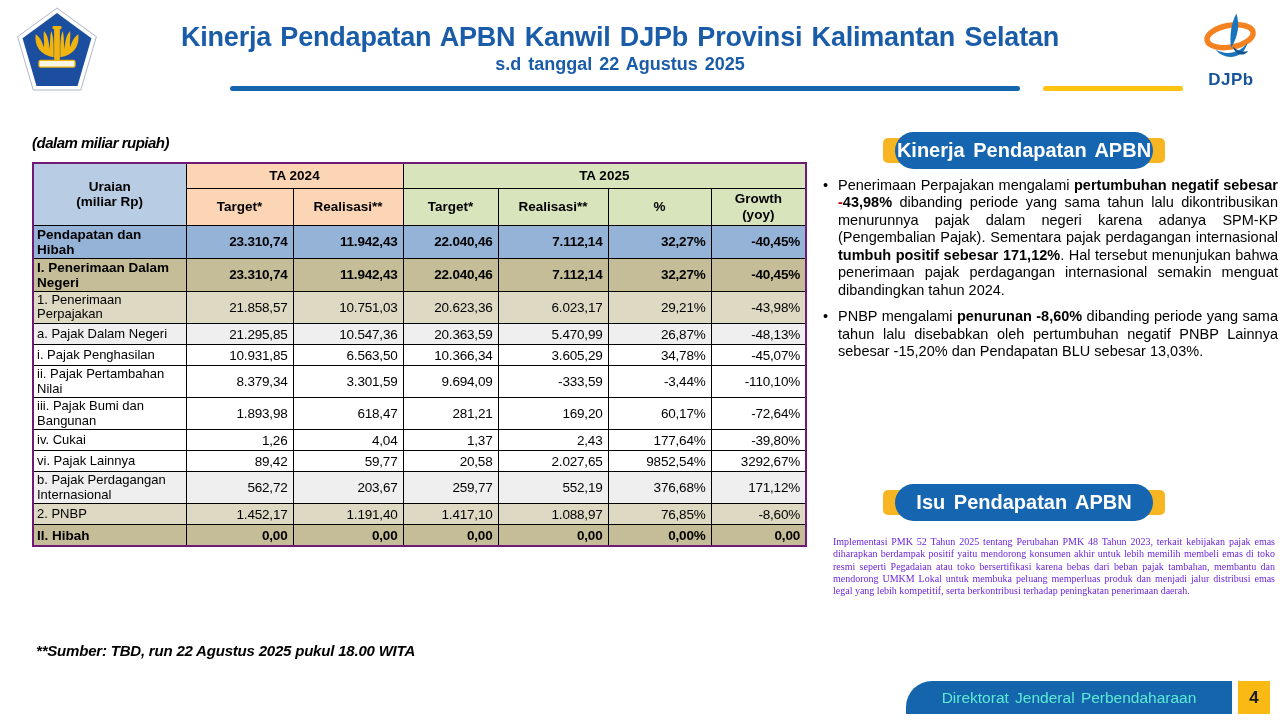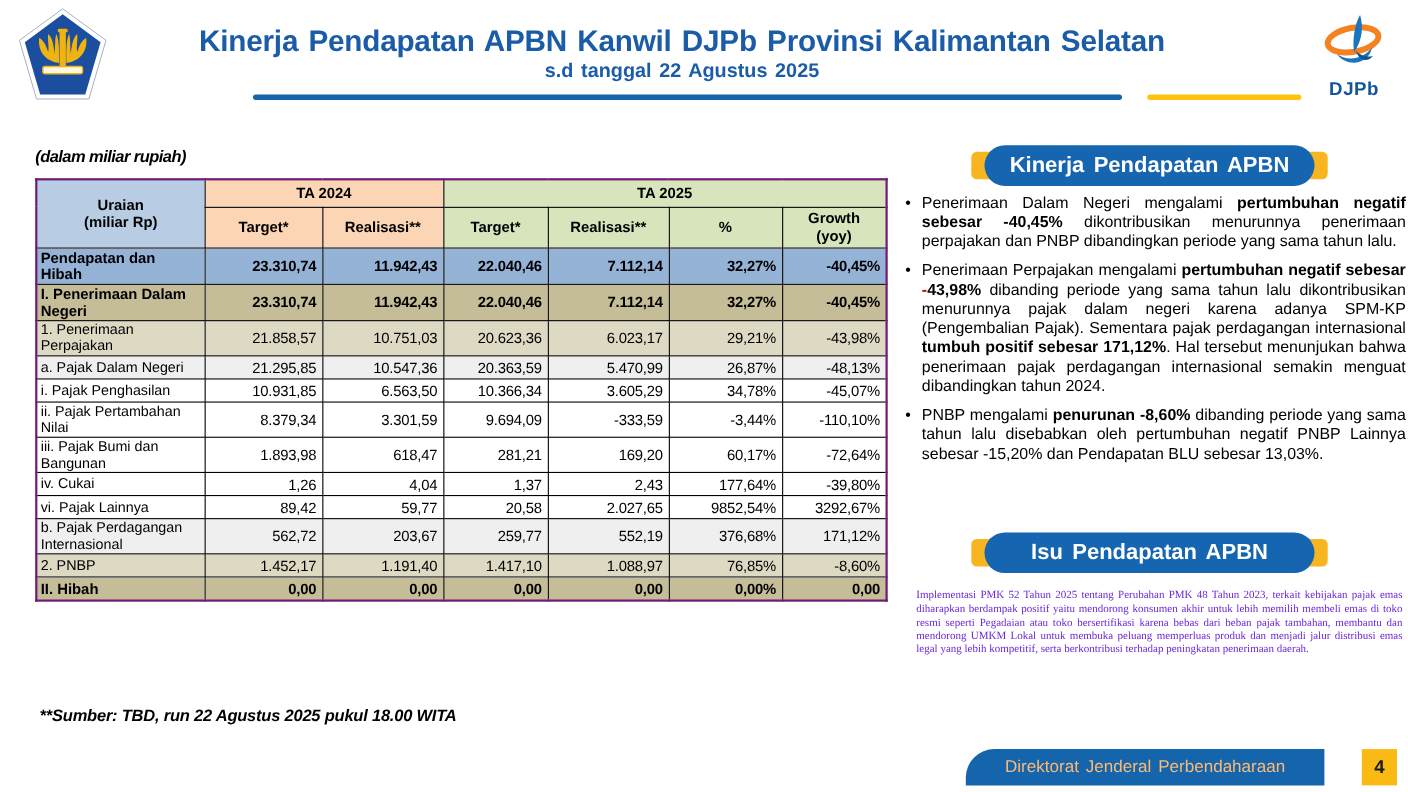--- a/index.html
+++ b/index.html
@@ -51,21 +51,21 @@
   tr.r-khaki td { background: #c4bd97; }
   tr.r-tan   td { background: #ddd9c3; }
   tr.r-gray  td { background: #efefef; }
   tr.r-white td { background: #ffffff; }
   tr.r-bold td { font-weight: bold; }
   tr.r-bold td.lbl { font-size: 13.5px; }
 
   .footnotes { position: absolute; left: 36px; top: 639px; font-size: 15px; font-weight: bold; font-style: italic; color: #000; line-height: 1.55; letter-spacing: -0.2px; }
 
   
-  .pill-wrap { position: absolute; width: 324px; height: 37px; }
+  .pill-wrap { position: absolute; width: 282px; height: 37px; }
   .pill-wrap.p1 { left: 883px; top: 132px; }
   .pill-wrap.p2 { left: 883px; top: 484px; }
   .pill-back { position: absolute; left: 0; right: 0; top: 6px; bottom: 6px; background: #f7b521; border-radius: 5px; }
   .pill {
     position: absolute; left: 12px; right: 12px; top: 0; bottom: 0;
     background: #1565b0; border-radius: 19px;
     display: flex; align-items: center; justify-content: center;
     color: #ffffff; font-size: 20px; font-weight: bold; word-spacing: 3px;
   }
   ul.bullets { position: absolute; left: 820px; top: 177px; width: 458px; list-style: none; }
@@ -76,24 +76,24 @@
   ul.bullets li::before { content: "\2022"; position: absolute; left: 3px; top: 0; }
   ul.bullets b { font-weight: bold; }
   .neg-red { color: #c00000; }
   .isu-text {
     position: absolute; left: 833px; top: 536px; width: 442px;
     font-size: 10px; line-height: 1.225; text-align: justify; color: #6d28d9; font-family: Liberation Serif, serif;
   }
 
   
   .footer-bar {
-    position: absolute; left: 878px; top: 681px; width: 326px; height: 33px;
+    position: absolute; left: 906px; top: 681px; width: 326px; height: 33px;
     background: #1565ac; border-radius: 26px 0 0 0;
     display: flex; align-items: center; justify-content: center;
-    color: #fdba74; font-size: 15.5px; word-spacing: 2px;
+    color: #5eead4; font-size: 15.5px; word-spacing: 2px;
   }
   .page-badge {
     position: absolute; left: 1238px; top: 681px; width: 32px; height: 33px;
     background: #fbb913; display: flex; align-items: center; justify-content: center;
     color: #1a1a1a; font-size: 17px; font-weight: bold;
   }
 </style>
 </head>
 <body>
 
@@ -280,21 +280,20 @@
   <div class="footnotes">
     <div>**Sumber: TBD, run 22 Agustus 2025 pukul 18.00 WITA</div>
   </div>
 
   <div class="pill-wrap p1">
     <div class="pill-back"></div>
     <div class="pill">Kinerja Pendapatan APBN</div>
   </div>
 
   <ul class="bullets" id="bullets">
-      <li><span>Penerimaan Dalam Negeri mengalami </span><b>pertumbuhan negatif sebesar -40,45%</b><span> dikontribusikan menurunnya penerimaan perpajakan dan PNBP dibandingkan periode yang sama tahun lalu.</span></li>
       <li><span>Penerimaan Perpajakan mengalami </span><b>pertumbuhan negatif sebesar </b><b class="neg-red">-</b><b>43,98%</b><span> dibanding periode yang sama tahun lalu dikontribusikan menurunnya pajak dalam negeri karena adanya SPM-KP (Pengembalian Pajak). Sementara pajak perdagangan internasional </span><b>tumbuh positif sebesar 171,12%</b><span>. Hal tersebut menunjukan bahwa penerimaan pajak perdagangan internasional semakin menguat dibandingkan tahun 2024.</span></li>
       <li><span>PNBP mengalami </span><b>penurunan -8,60%</b><span> dibanding periode yang sama tahun lalu disebabkan oleh pertumbuhan negatif PNBP Lainnya sebesar -15,20% dan Pendapatan BLU sebesar 13,03%.</span></li>
     </ul>
 
   <div class="pill-wrap p2">
     <div class="pill-back"></div>
     <div class="pill">Isu Pendapatan APBN</div>
   </div>
 
   <div class="isu-text">Implementasi PMK 52 Tahun 2025 tentang Perubahan PMK 48 Tahun 2023, terkait  kebijakan pajak emas diharapkan berdampak positif yaitu mendorong konsumen akhir untuk lebih memilih membeli emas di toko resmi seperti Pegadaian atau toko bersertifikasi karena bebas dari beban pajak tambahan, membantu dan mendorong UMKM Lokal untuk membuka peluang memperluas produk dan menjadi jalur distribusi emas legal yang lebih kompetitif, serta berkontribusi terhadap peningkatan penerimaan daerah.</div>

